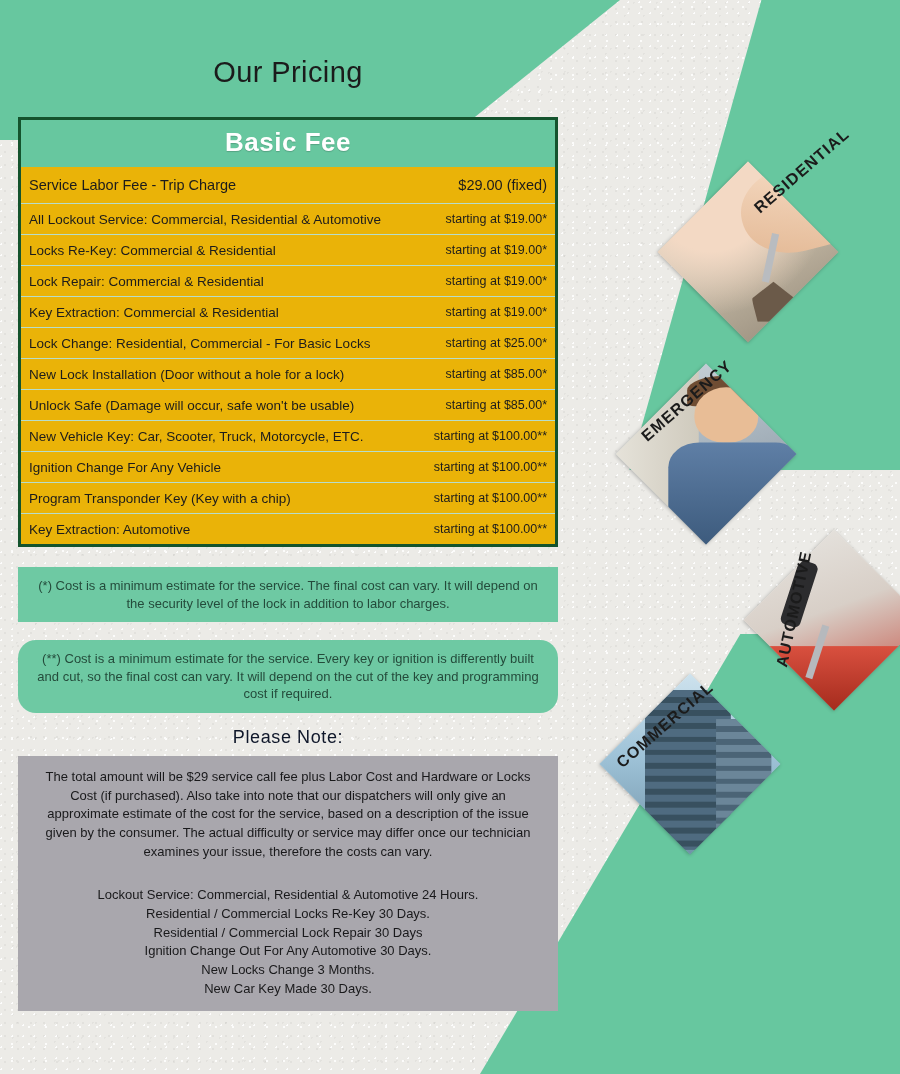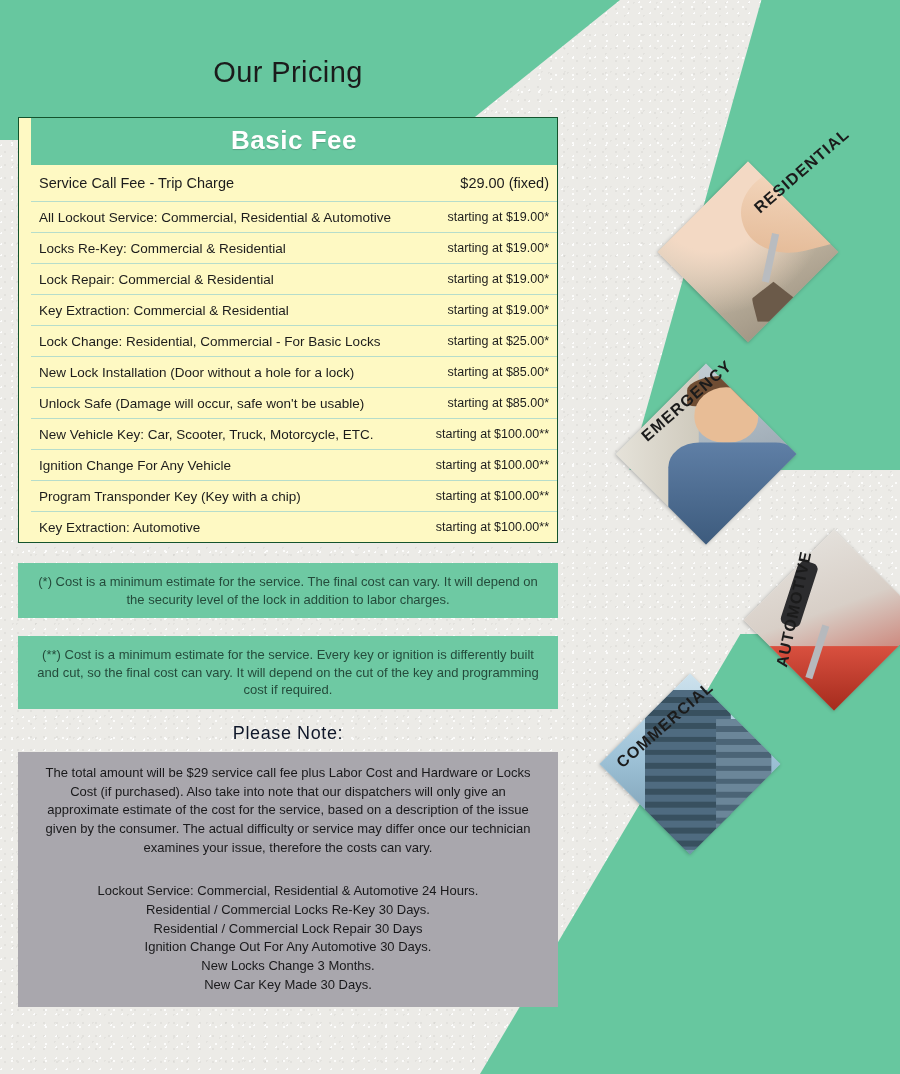--- a/index.html
+++ b/index.html
@@ -63,23 +63,22 @@
     font-size: 29px;
     font-weight: 400;
     text-align: center;
     color: #1b1b1b;
     padding: 56px 0 28px 0;
     letter-spacing: 0.4px;
   }
 
   
   .table {
-    border: 1px solid #14532d;
-    background: #fef9c3;
-    padding-left: 12px;
+    border: 3px solid #14532d;
+    background: #eab308;
   }
   .band {
     background: #67c79f;
     color: #ffffff;
     text-align: center;
     font-weight: bold;
     font-size: 26px;
     padding: 7px 0 9px 0;
     letter-spacing: 0.5px;
     text-shadow: 0 1px 1px rgba(0,0,0,0.18);
@@ -115,21 +114,21 @@
   
   .note-green {
     background: #6ec9a3;
     color: #244b3b;
     font-size: 13px;
     line-height: 1.35;
     text-align: center;
     padding: 10px 14px;
     margin-top: 20px;
   }
-  .note-green.second { margin-top: 18px; }
+  .note-green.second { margin-top: 18px; border-radius: 18px; }
 
   .note-heading {
     text-align: center;
     color: #0f172a;
     font-size: 18px;
     letter-spacing: 0.6px;
     margin: 14px 0 8px 0;
   }
   .note-heading.warranty { font-size: 18px; margin-top: 20px; }
 
@@ -281,21 +280,21 @@
 
 <div class="content">
 
   <div class="page-title">Our Pricing</div>
 
   <div class="table">
 
     <div class="band">Basic Fee</div>
 
     <div class="row basic">
-      <div class="svc">Service Call Fee - Trip Charge</div>
+      <div class="svc">Service Labor Fee - Trip Charge</div>
       <div class="price">$29.00 (fixed)</div>
     </div>
 
 
     <div class="row">
       <div class="svc">All Lockout Service: Commercial, Residential &amp; Automotive</div>
       <div class="price">starting at $19.00*</div>
     </div>
     <div class="row">
       <div class="svc">Locks Re-Key: Commercial &amp; Residential</div>

